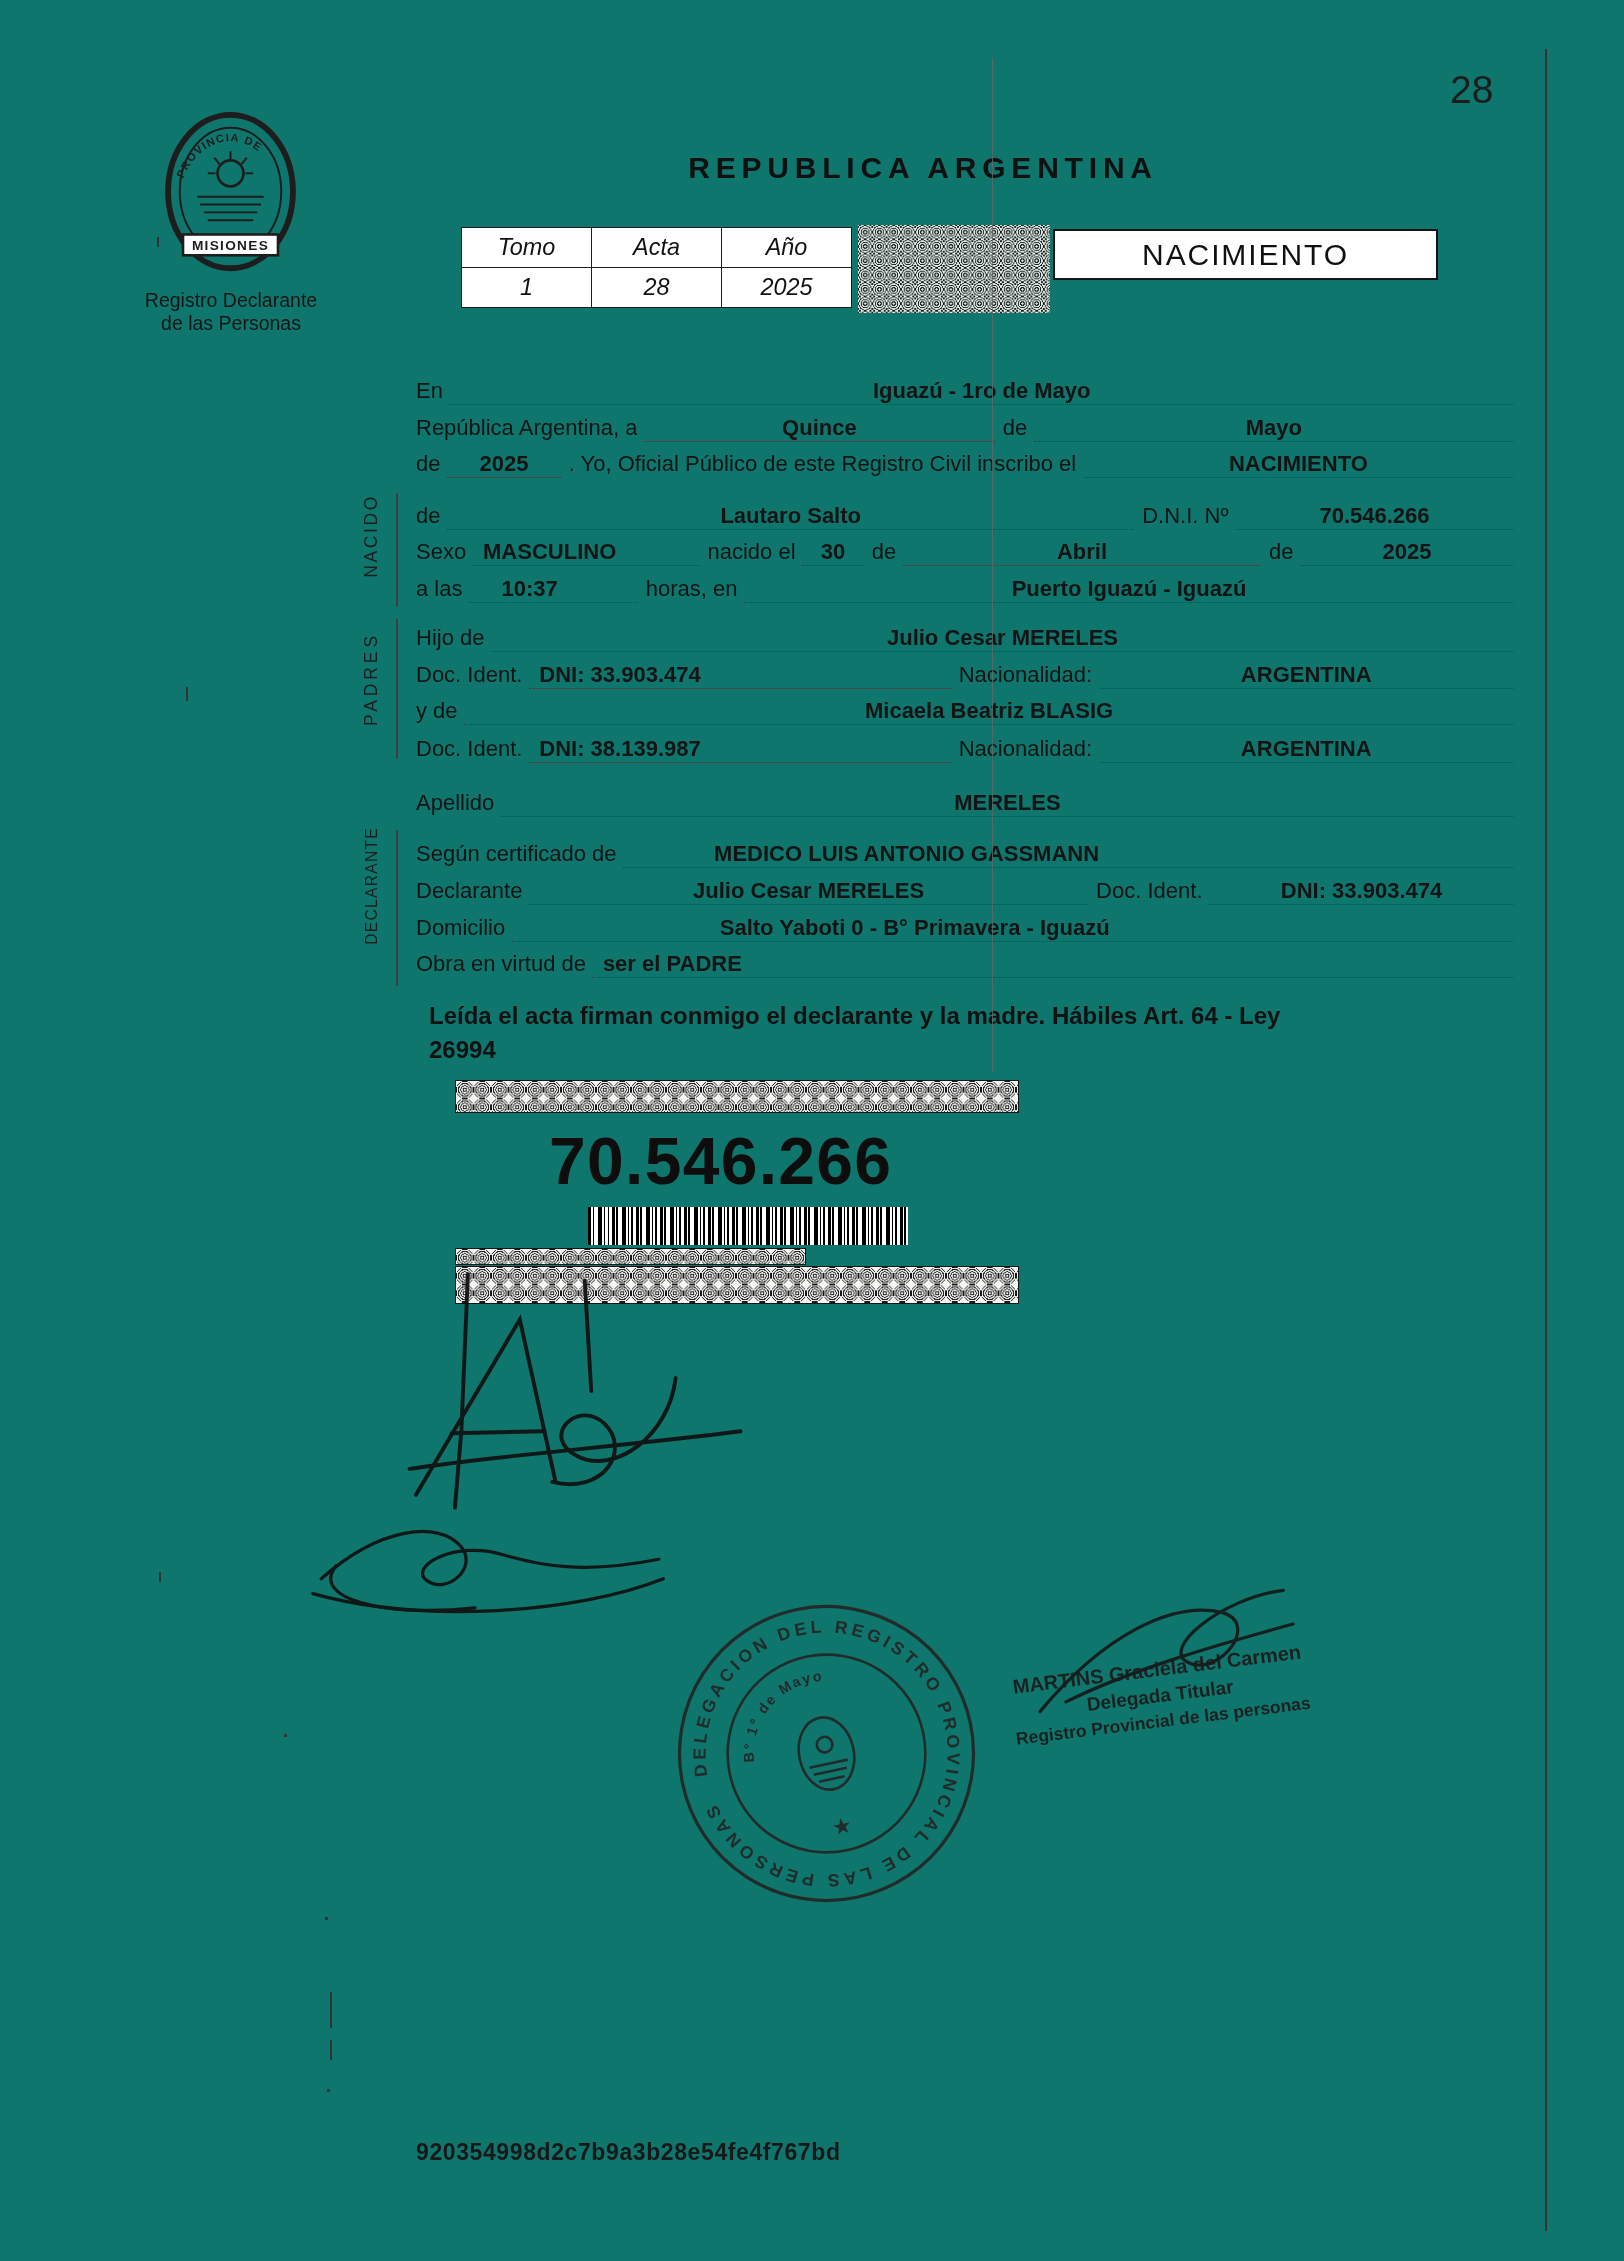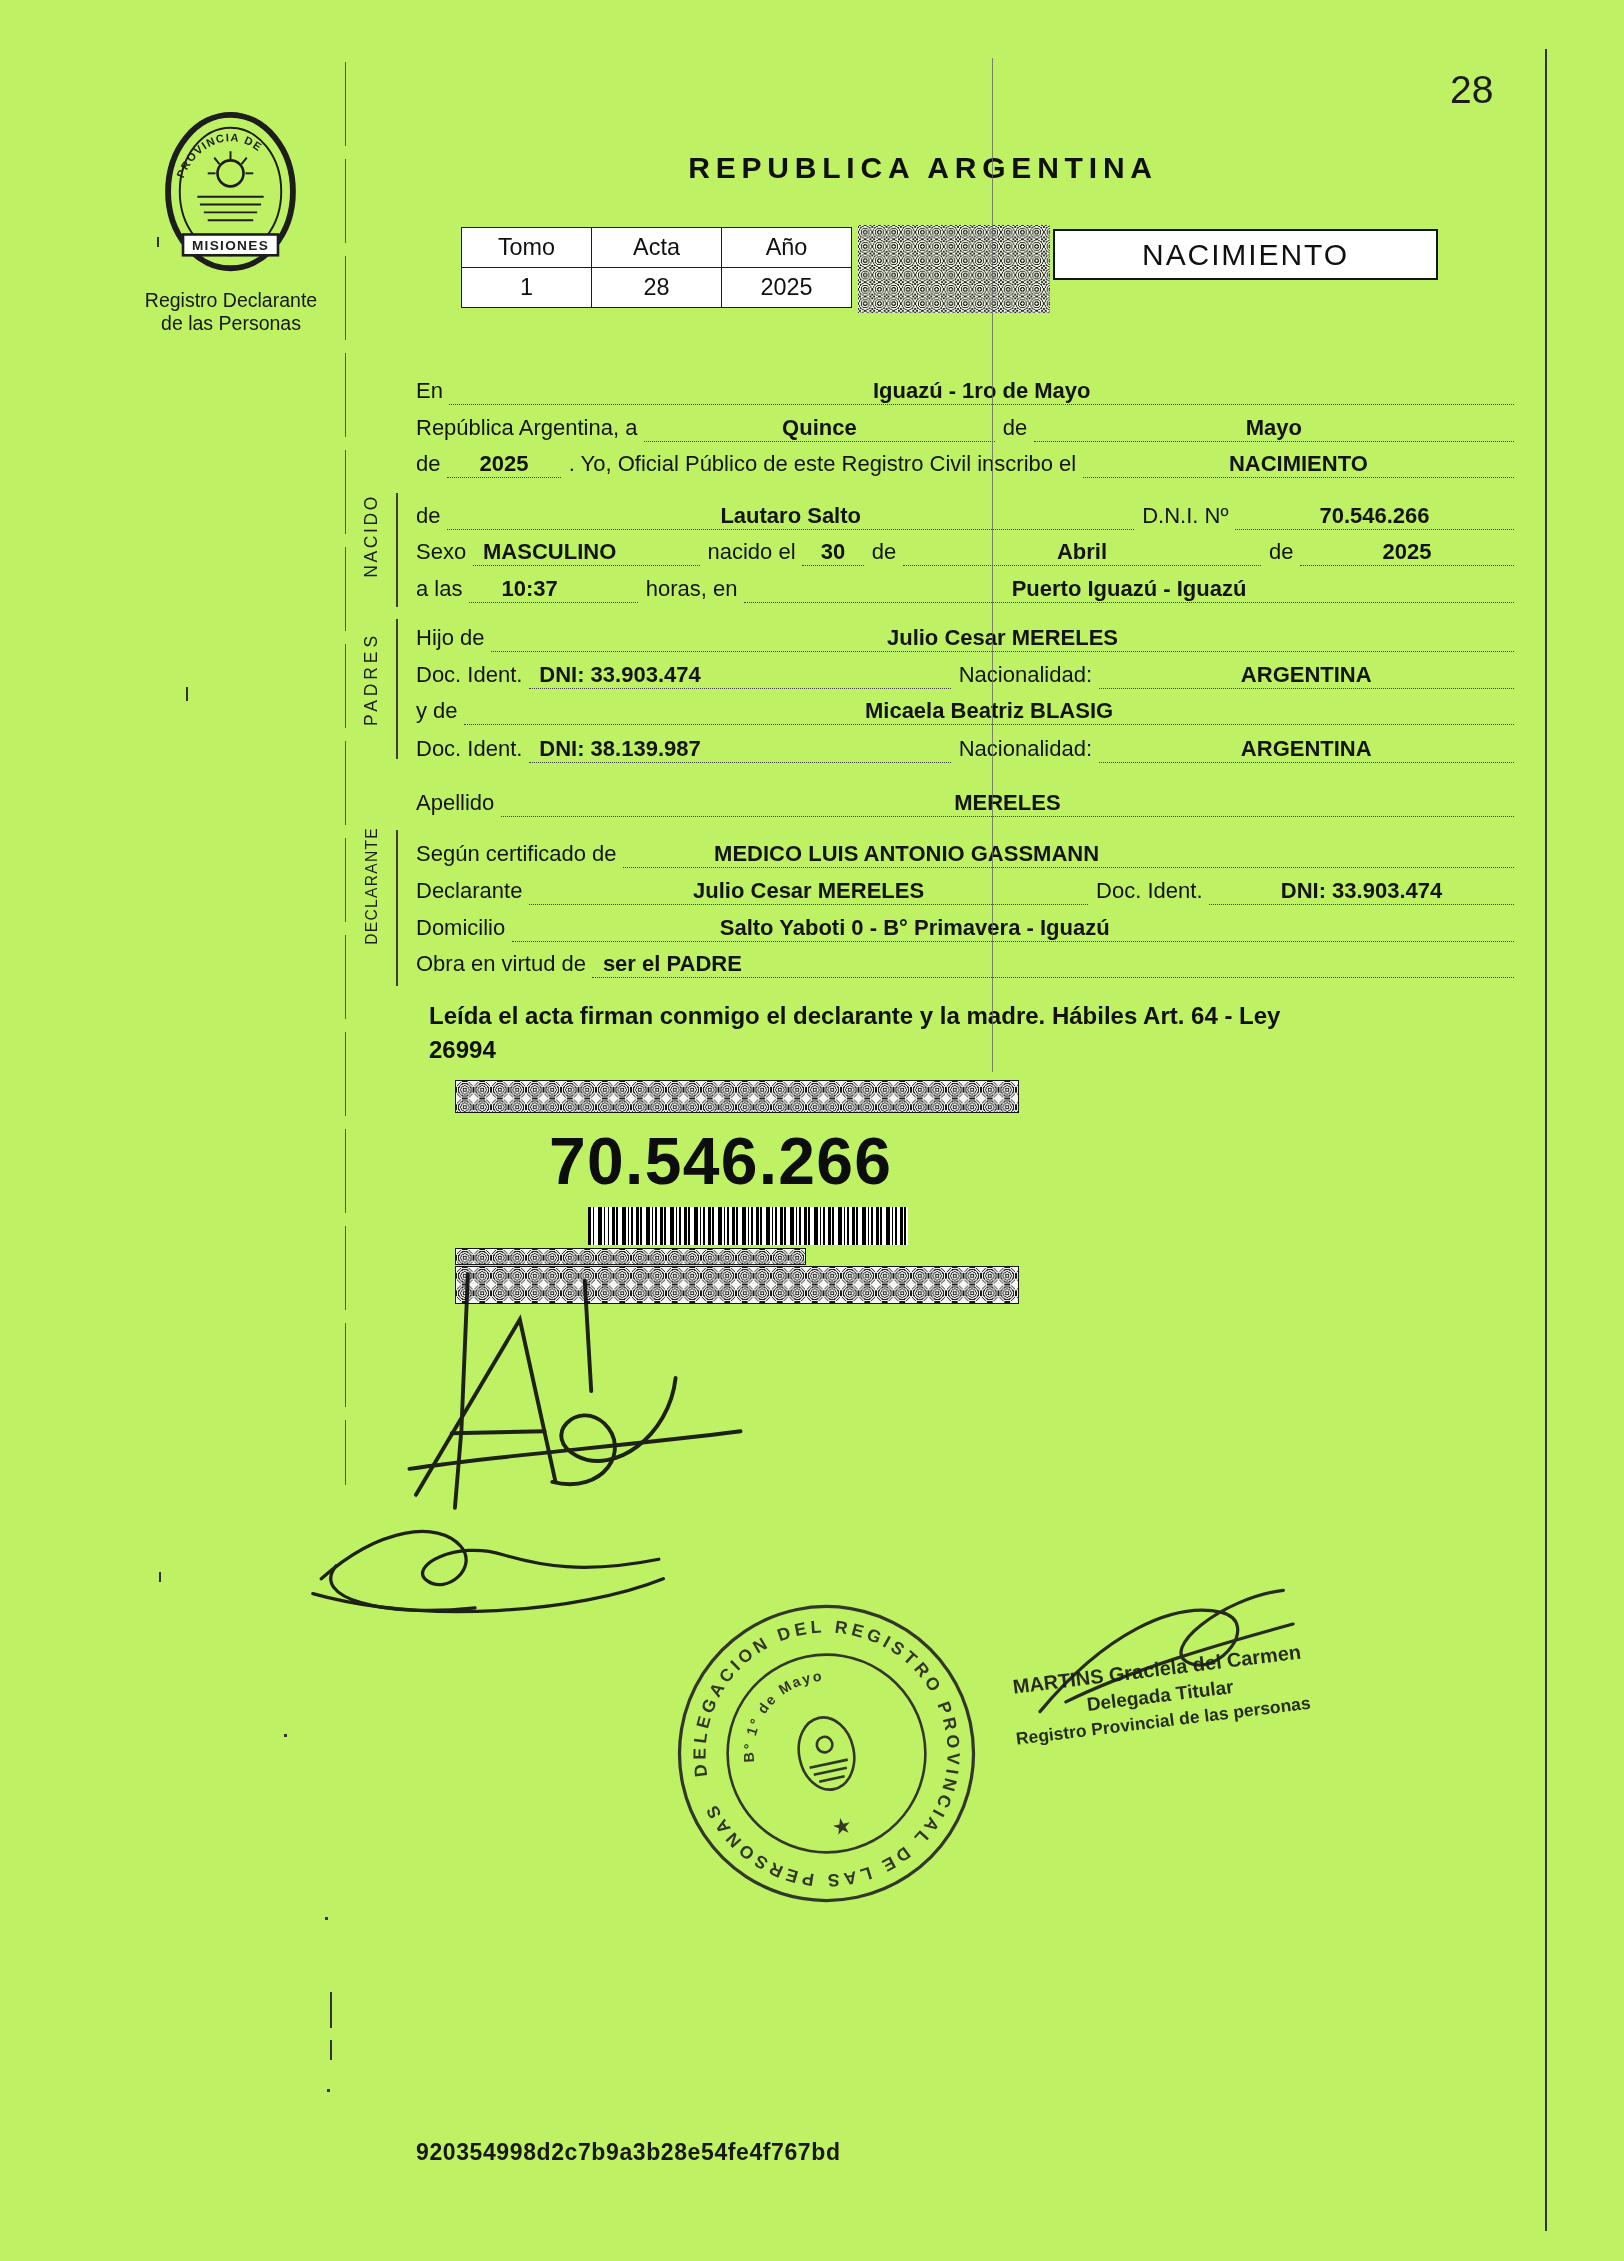--- a/index.html
+++ b/index.html
@@ -1,36 +1,36 @@
 <!DOCTYPE html>
 <html style="font-size:10.4px"><head>
 <meta charset="utf-8">
 <style>
   * { box-sizing: border-box; margin: 0; padding: 0; }
   body { background:#ffffff; font-family:"Liberation Sans","DejaVu Sans",sans-serif; color:#111; }
-  .sheet { position:relative; width:1624px; height:2261px; background:#bef264; overflow:hidden; }
+  .sheet { position:relative; width:1624px; height:2261px; background:#0f766e; overflow:hidden; }
 
   
   .vline { position:absolute; background:#333; }
   .mark  { position:absolute; background:#333; }
 
   .page-number { position:absolute; font-size:39px; color:#1c1c1c; }
 
   
   .logo-wrap { position:absolute; left:144px; top:107px; width:173px; }
   .logo-caption { position:absolute; left:127px; top:289px; width:208px; text-align:center;
                   font-size:19.5px; line-height:1.2; color:#161616; }
 
   .doc-title { position:absolute; left:416px; top:151px; width:1014px; text-align:center;
                font-size:30px; font-weight:bold; letter-spacing:5.8px; color:#101010; }
 
   
   table.record { position:absolute; left:461px; top:227px; border-collapse:collapse;
                  font-size:23.4px; text-align:center; background:#fff; }
-  table.record td { border:1.9px solid #1c1c1c; width:130px; height:40px; padding:0 6.5px; }
+  table.record td { border:1.9px solid #1c1c1c; width:130px; height:40px; padding:0 6.5px;font-style:italic; }
 
   .record-type-box { position:absolute; left:1053px; top:229px; width:385px; height:51px;
                      border:2.6px solid #141414; display:flex; align-items:center; justify-content:center;
                      font-size:30px; letter-spacing:1.9px; color:#101010; background:#fff; }
 
   
   .guilloche { background-color:#f6f6f4;
     background-image: radial-gradient(circle, #f6f6f4 0 1.3px, #161616 1.3px 2.3px, #f6f6f4 2.3px 3.6px,
       #161616 3.6px 4.5px, #f6f6f4 4.5px 5.8px, #161616 5.8px 6.8px, #f6f6f4 6.8px 8.1px, #161616 8.1px 8.8px, #f6f6f4 8.8px);
     background-size:17.5px 17.5px; }

